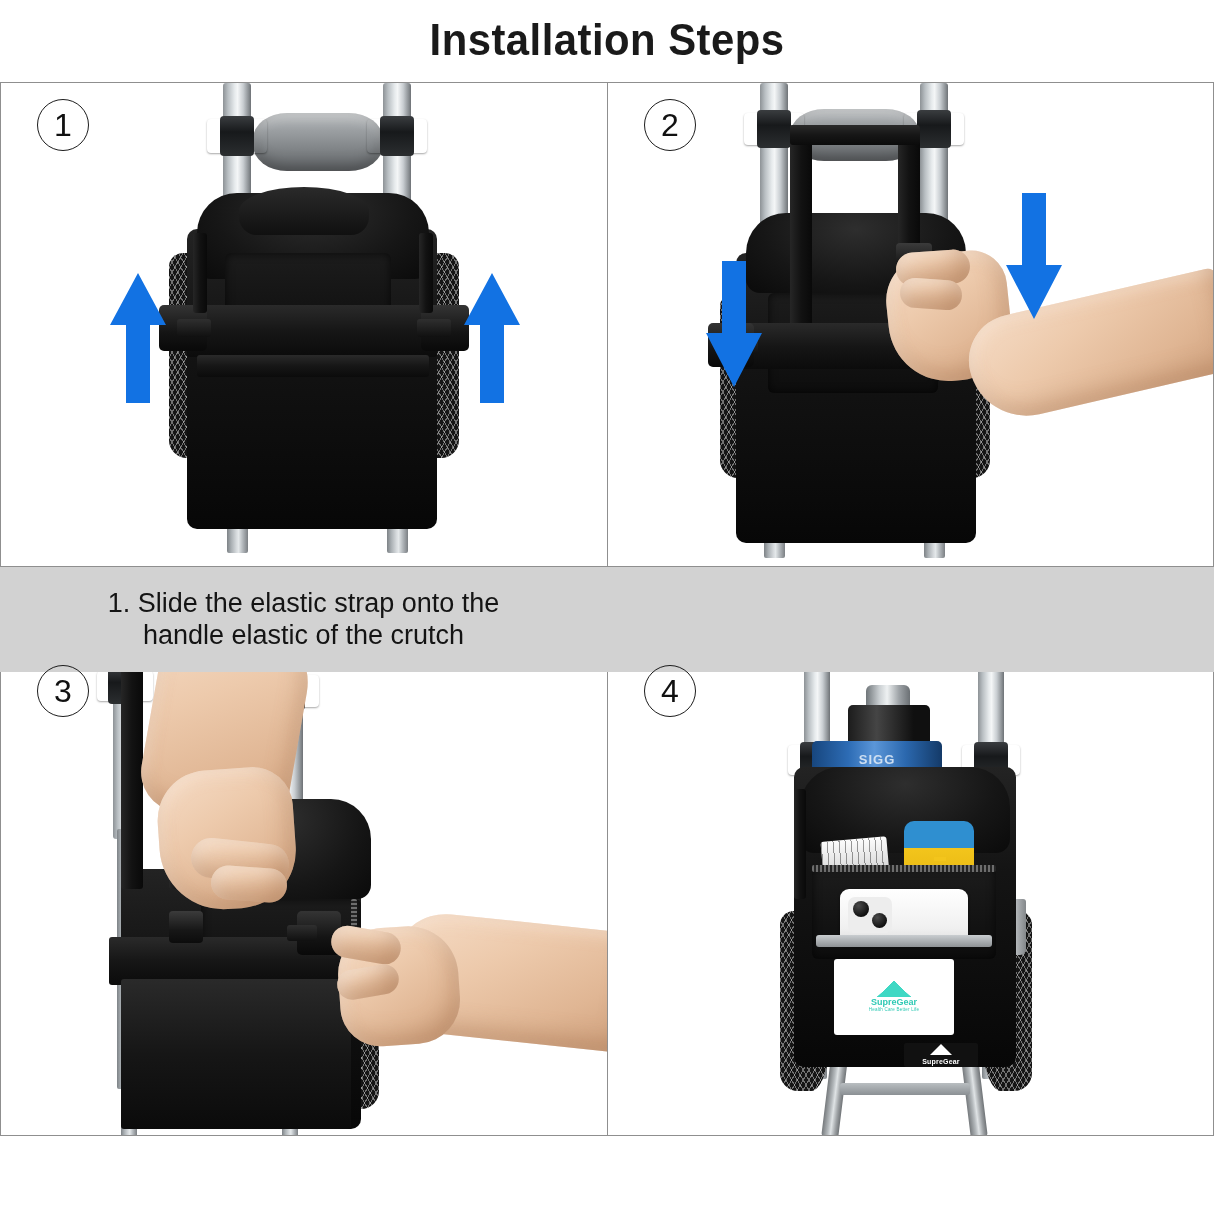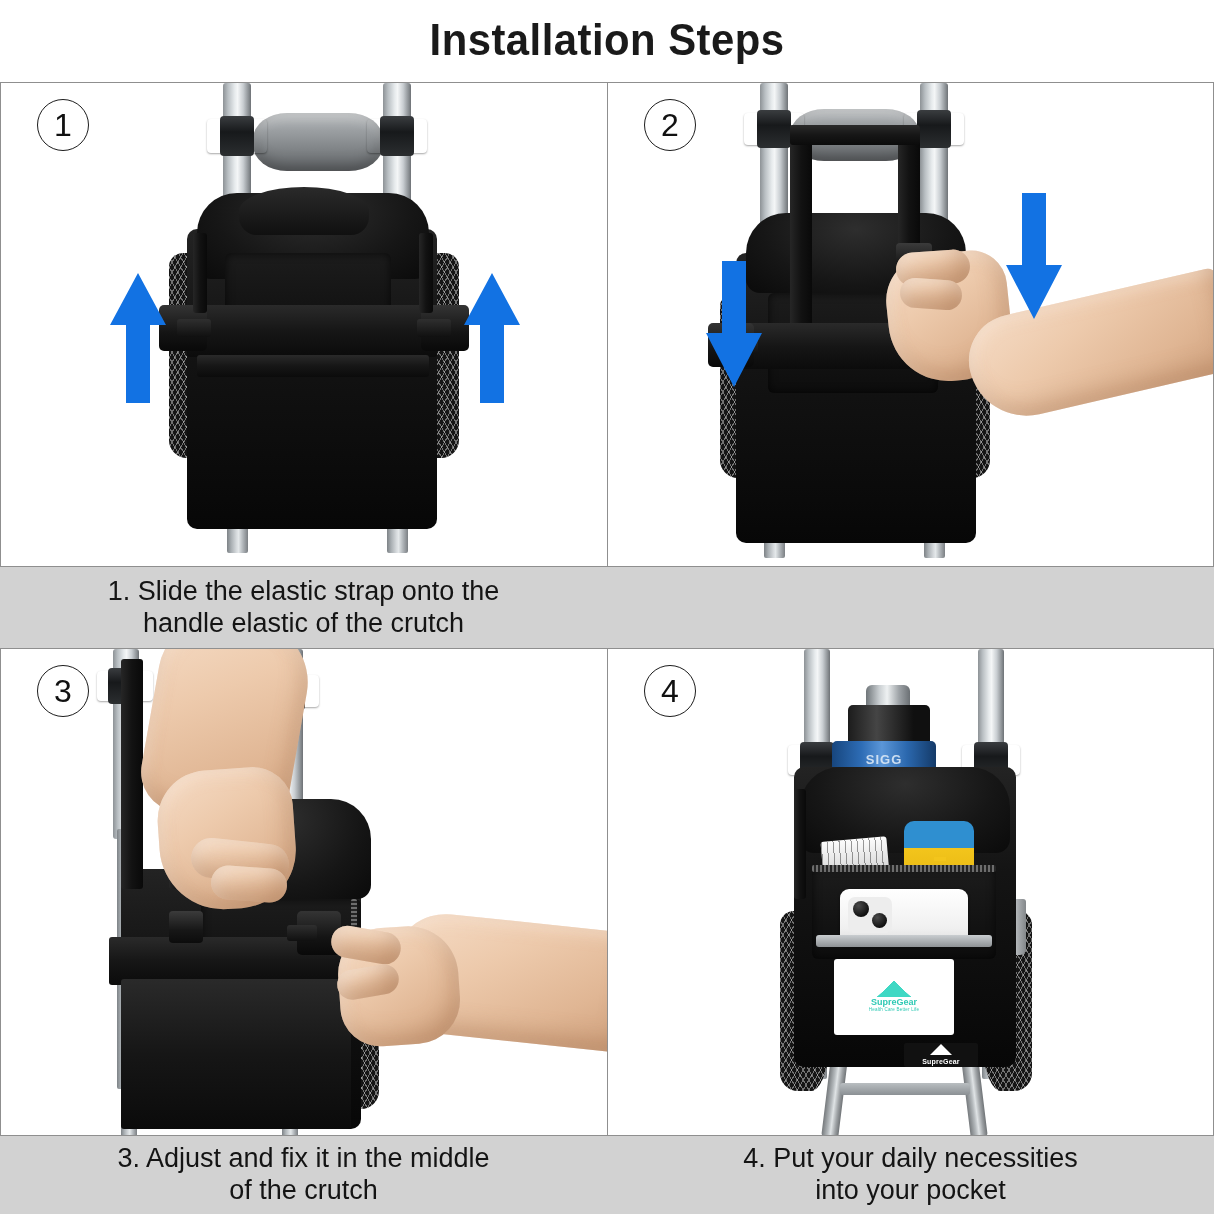--- a/index.html
+++ b/index.html
@@ -49,21 +49,21 @@
     z-index:30;
   }
 
   
   .caption-band{
     position:absolute;left:0;width:1214px;
     background:#d2d2d2;
     display:flex;
     z-index:20;
   }
-  .band-a{top:567px;height:81px;}
+  .band-a{top:567px;height:105px;}
   .band-b{top:1136px;height:78px;}
   .caption{
     width:607px;height:100%;
     display:flex;align-items:center;justify-content:center;
     text-align:center;
     font-size:27px;
     line-height:1.18;
     color:#141414;
     padding:0 12px;box-sizing:border-box;
     font-family:"Liberation Sans", sans-serif;
@@ -478,21 +478,21 @@
 
         <div class="clamp" style="left:180px;top:96px;width:58px;height:30px;">
             <div class="collar"></div>
           </div>
         <div class="clamp" style="left:354px;top:96px;width:58px;height:30px;">
             <div class="collar"></div>
           </div>
 
         <div class="bottle-cap" style="left:258px;top:36px;width:44px;height:26px;"></div>
         <div class="bottle-neck" style="left:240px;top:56px;width:82px;height:44px;"></div>
-        <div class="bottle-body" style="left:224px;top:92px;width:104px;height:36px;">
+        <div class="bottle-body" style="left:204px;top:92px;width:130px;height:36px;">
           <span class="brand">SIGG</span>
         </div>
 
         <div class="mesh" style="left:172px;top:262px;width:52px;height:180px;"></div>
         <div class="mesh right" style="left:372px;top:262px;width:52px;height:180px;"></div>
         <div class="metal-cup" style="left:382px;top:250px;width:36px;height:56px;"></div>
 
         <div class="bag" style="left:186px;top:118px;width:222px;height:300px;"></div>
         <div class="bag-top" style="left:192px;top:118px;width:210px;height:86px;"></div>
 
@@ -520,28 +520,14 @@
           <div class="woven-mount" style="left:26px;top:1px;"></div>
           <span class="wl-text">SupreGear</span>
         </div>
 
         <div class="strap-v" style="left:186px;top:140px;width:12px;height:110px;"></div>
       </div>
       <div class="badge">4</div>
     </div>
   </div>
 
-  <div class="caption-band band-b">
-    <div class="caption">
-      <div>
-        <span>3. Adjust and fix it in the middle</span>
-        <span>of the crutch</span>
-      </div>
-    </div>
-    <div class="caption">
-      <div>
-        <span>4. Put your daily necessities</span>
-        <span>into your pocket</span>
-      </div>
-    </div>
-  </div>
 
 </div>
 
 </body></html>

